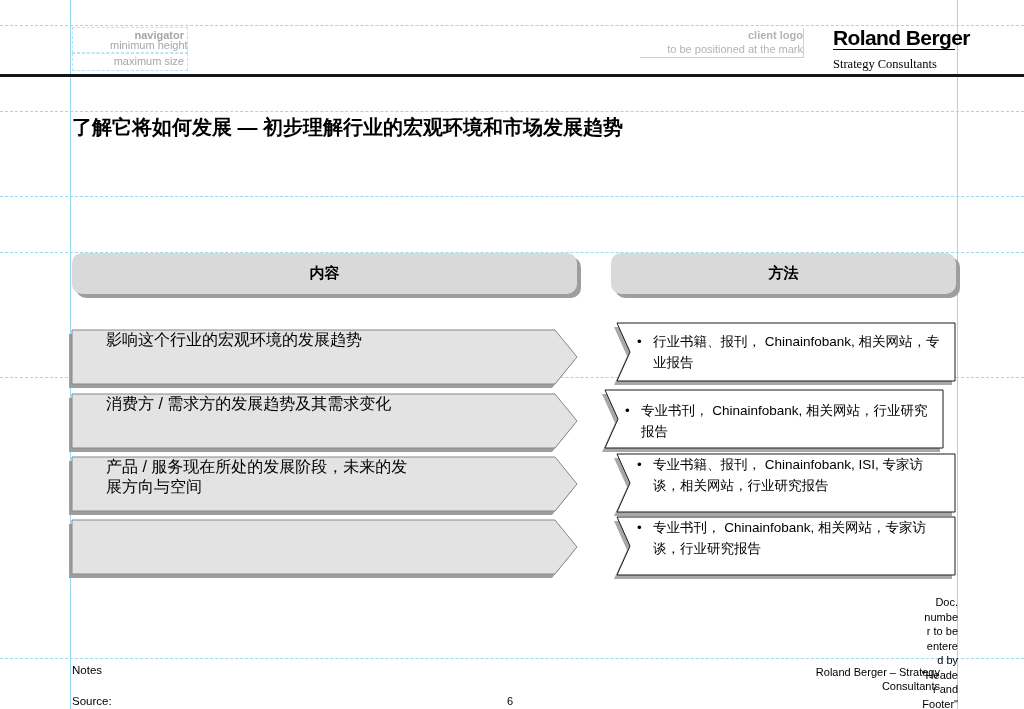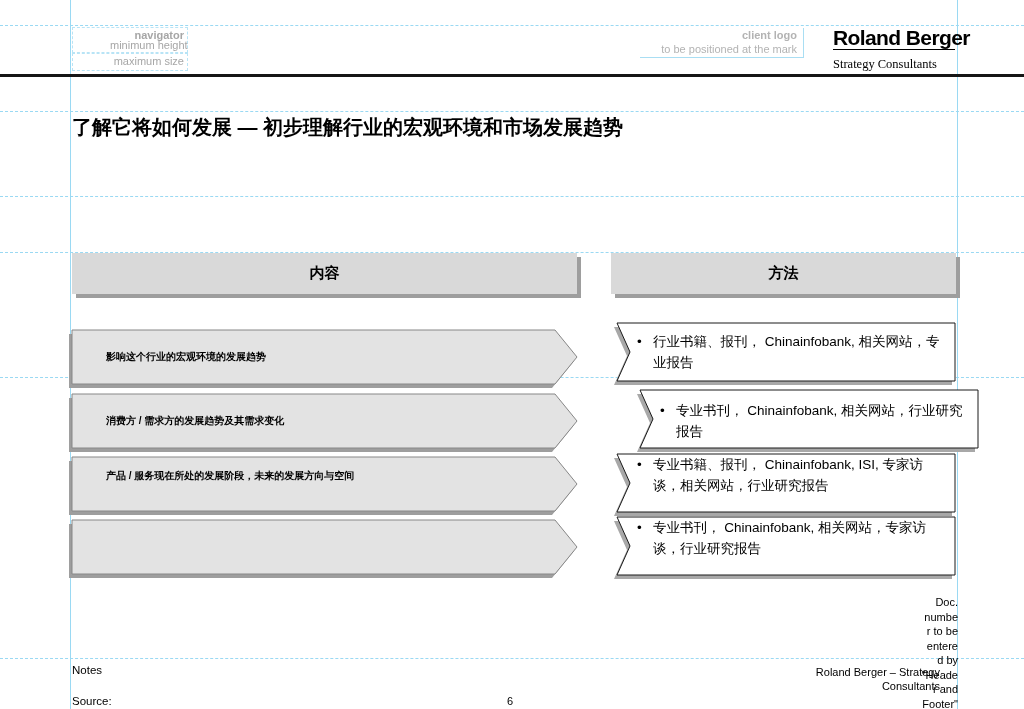--- a/index.html
+++ b/index.html
@@ -23,42 +23,42 @@
   
   .nav-box1{position:absolute;left:72px;top:27px;width:116px;height:26px;
     border:1px dashed #b8e4f6;box-sizing:border-box;color:#a6a6a6;font-size:11px;}
   .nav-title{position:absolute;right:3px;top:1px;font-weight:bold;}
   .nav-min{position:absolute;left:1px;bottom:1px;white-space:nowrap;margin-left:36px;}
   .nav-box2{position:absolute;left:72px;top:53px;width:116px;height:18px;
     border:1px dashed #b8e4f6;box-sizing:border-box;color:#a6a6a6;font-size:11px;}
   .nav-max{position:absolute;right:3px;top:1px;}
   .client-box{position:absolute;left:640px;top:28px;width:164px;height:30px;
     border-right:1px solid #a9def3;border-bottom:1px solid #a9def3;
-    text-align:right;padding-right:6px;box-sizing:border-box;
+    text-align:right;box-sizing:border-box;
     color:#b3b3b3;font-size:11px;line-height:14px;}
   .client-title{font-weight:bold;}
   .brand{position:absolute;left:833px;top:29px;width:122px;}
   .brand-name{font-size:21px;font-weight:800;letter-spacing:-0.6px;line-height:18px;
     white-space:nowrap;border-bottom:1.5px solid #000;padding-bottom:2px;}
   .brand-tagline{font-family:"Liberation Serif","DejaVu Serif",serif;font-size:12.5px;
     margin-top:7px;white-space:nowrap;}
   
   .slide-title{position:absolute;left:72px;top:114px;width:885px;
     font-size:20px;font-weight:bold;line-height:26px;}
   
   .colhead{position:absolute;height:41px;background:var(--header-fill);
     box-shadow:4px 4px 0 var(--shadow);display:flex;align-items:center;
-    justify-content:center;font-size:15px;font-weight:bold;}
+    justify-content:center;font-size:15px;font-weight:bold;border-radius:10px;}
   .colhead.left{left:72px;top:253px;width:505px;}
   .colhead.right{left:611px;top:253px;width:345px;}
   
   .row-shape{position:absolute;}
   .row-shape svg{position:absolute;left:0;top:0;overflow:visible;display:block;}
   .arrow-text{position:absolute;left:34px;right:40px;top:0;bottom:0;
-    display:flex;align-items:center;font-size:10px;font-weight:bold;line-height:20px;}
+    display:flex;align-items:flex-start;font-size:16px;font-weight:normal;line-height:20px;}
   .arrow-text span{max-width:305px;display:inline-block;}
   .method-text{position:absolute;left:36px;right:8px;top:0;bottom:0;
     display:flex;align-items:center;font-size:13.5px;line-height:21px;}
   .method-text .bullet-wrap{position:relative;display:inline-block;}
   .method-text .bullet-wrap::before{content:"\2022";position:absolute;left:-16px;top:0;}
   
   .foot{position:absolute;font-size:11.5px;color:#000;}
   .foot-notes{left:60px;top:664px;padding-left:12px;}
   .foot-source{left:72px;top:695px;}
   .foot-page{left:488px;top:695px;width:44px;text-align:center;font-size:11px;}
@@ -131,21 +131,21 @@
 
   <div class="row-shape" style="left:72px;top:394px;width:505px;height:54px">
     <svg width="505" height="54">
       <polygon points="0,0 483,0 505,27 483,54 0,54" transform="translate(-3,4)" fill="var(--shadow)"></polygon>
       <polygon points="0,0 483,0 505,27 483,54 0,54" fill="var(--arrow-fill)" stroke="var(--arrow-border)" stroke-width="1"></polygon>
     </svg>
     <div class="arrow-text">
         <span>消费方 / 需求方的发展趋势及其需求变化</span>
       </div>
   </div>
-  <div class="row-shape" style="left:640px;top:390px;width:338px;height:62px">
+  <div class="row-shape" style="left:605px;top:390px;width:338px;height:62px">
     <svg width="338" height="58">
       <polygon points="0,0 338,0 338,58 0,58 13,29" transform="translate(-3,4)" fill="var(--placeholder)"></polygon>
       <polygon points="0,0 338,0 338,58 0,58 13,29" fill="#ffffff" stroke="#1a1a1a" stroke-width="1"></polygon>
     </svg>
     <div class="method-text">
         <span class="bullet-wrap">专业书刊， Chinainfobank, 相关网站，行业研究报告</span>
       </div>
   </div>
 
   <div class="row-shape" style="left:72px;top:457px;width:505px;height:38px">

